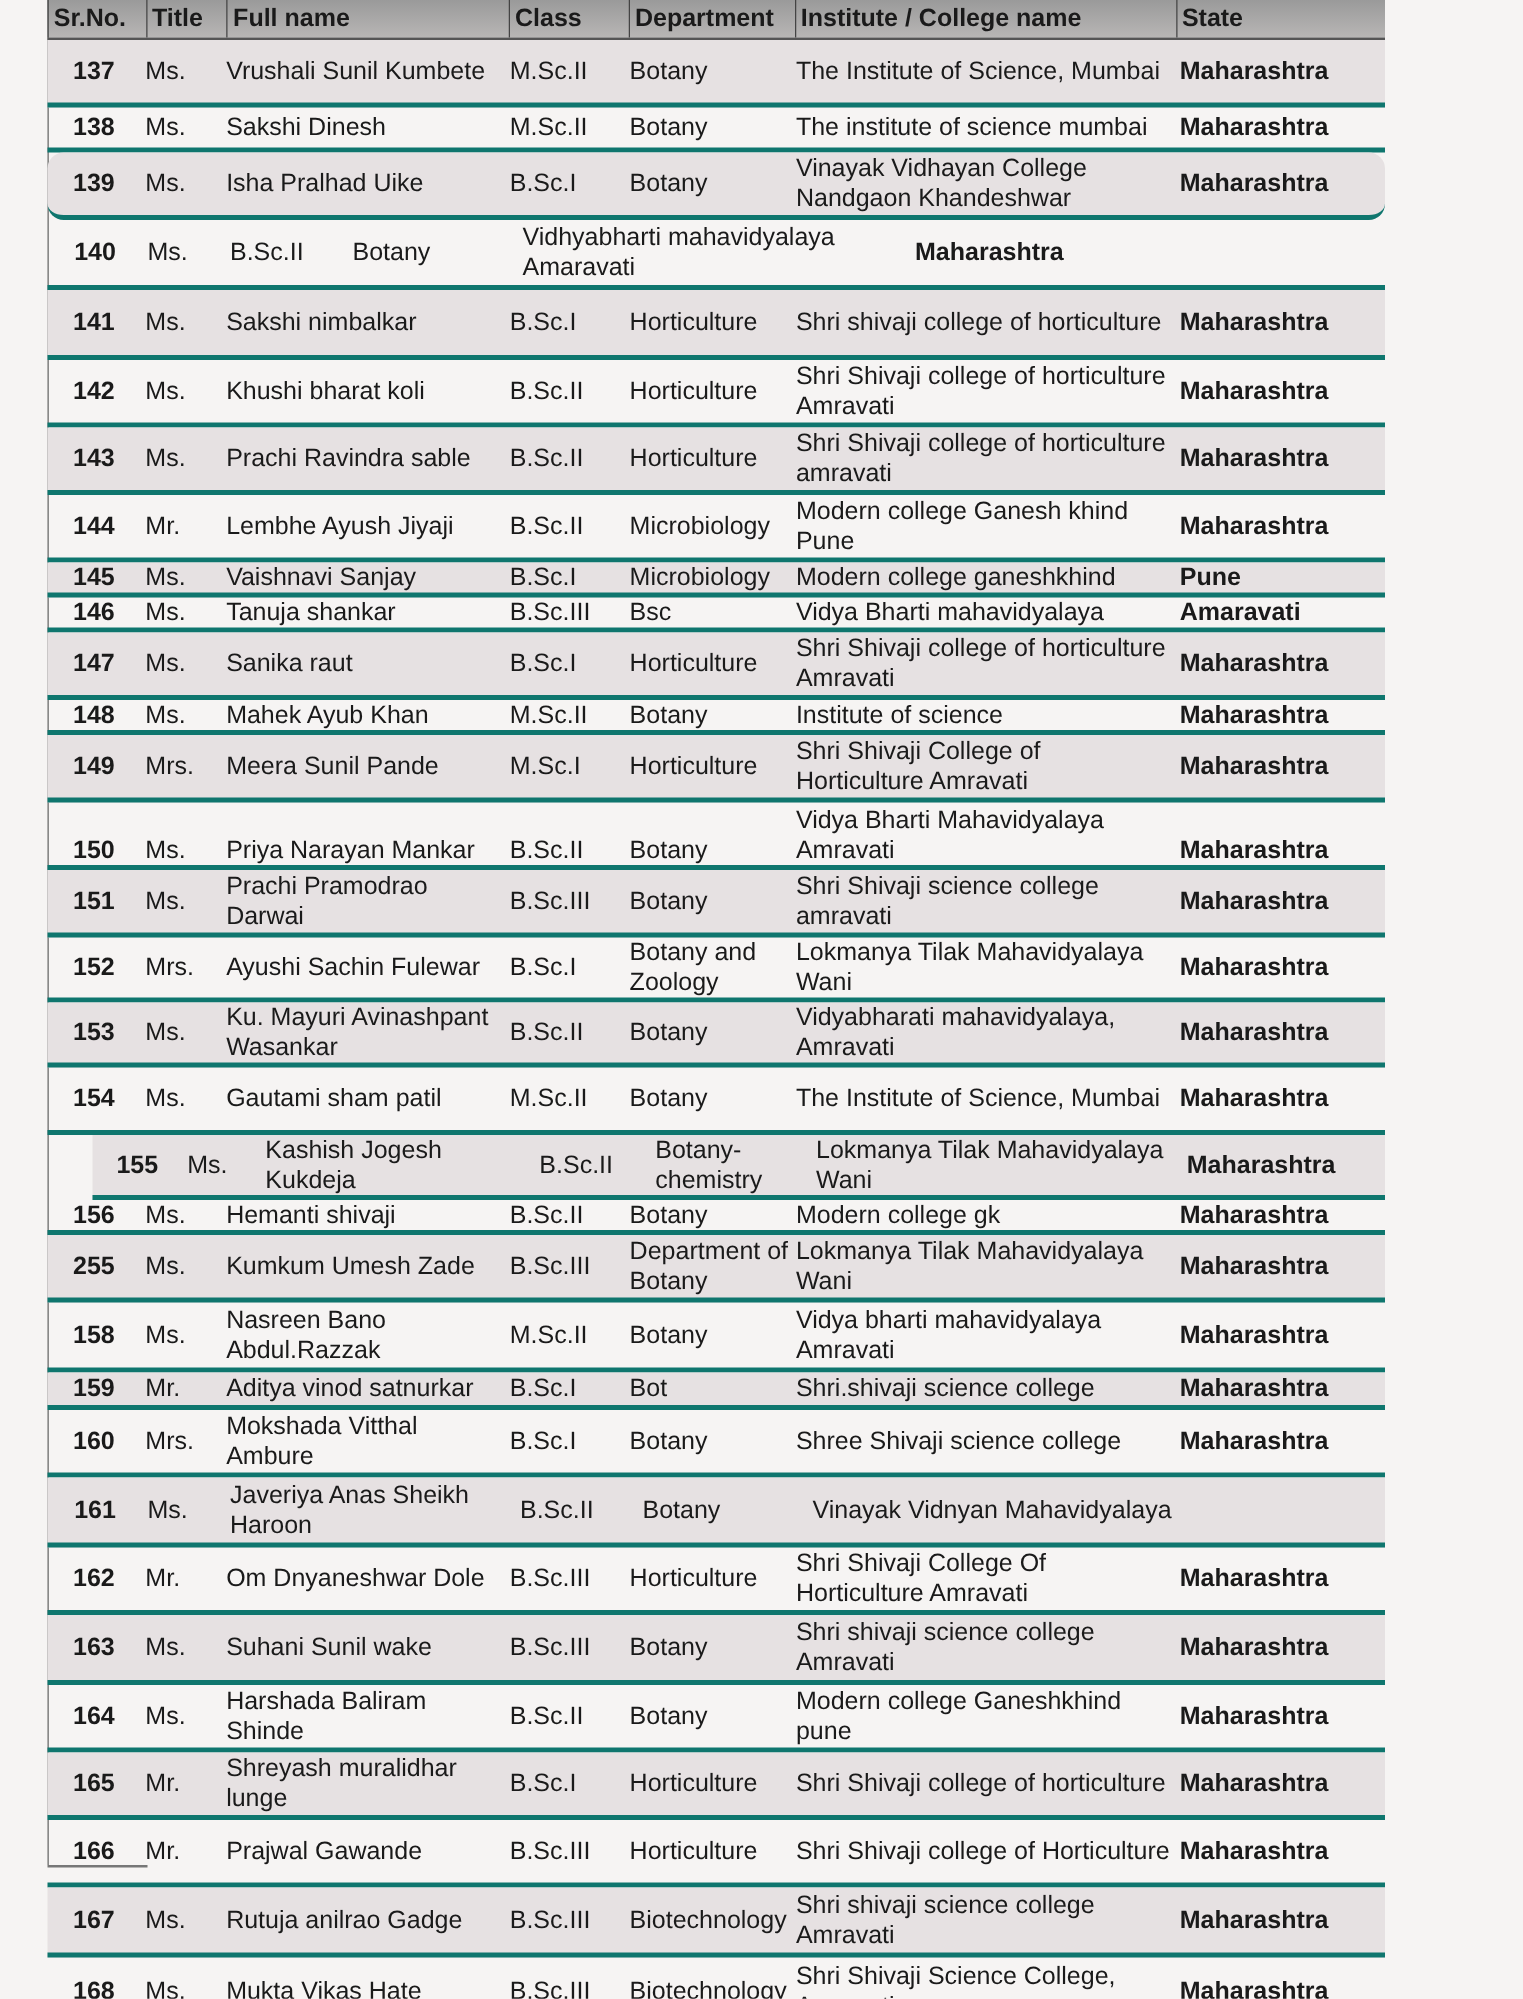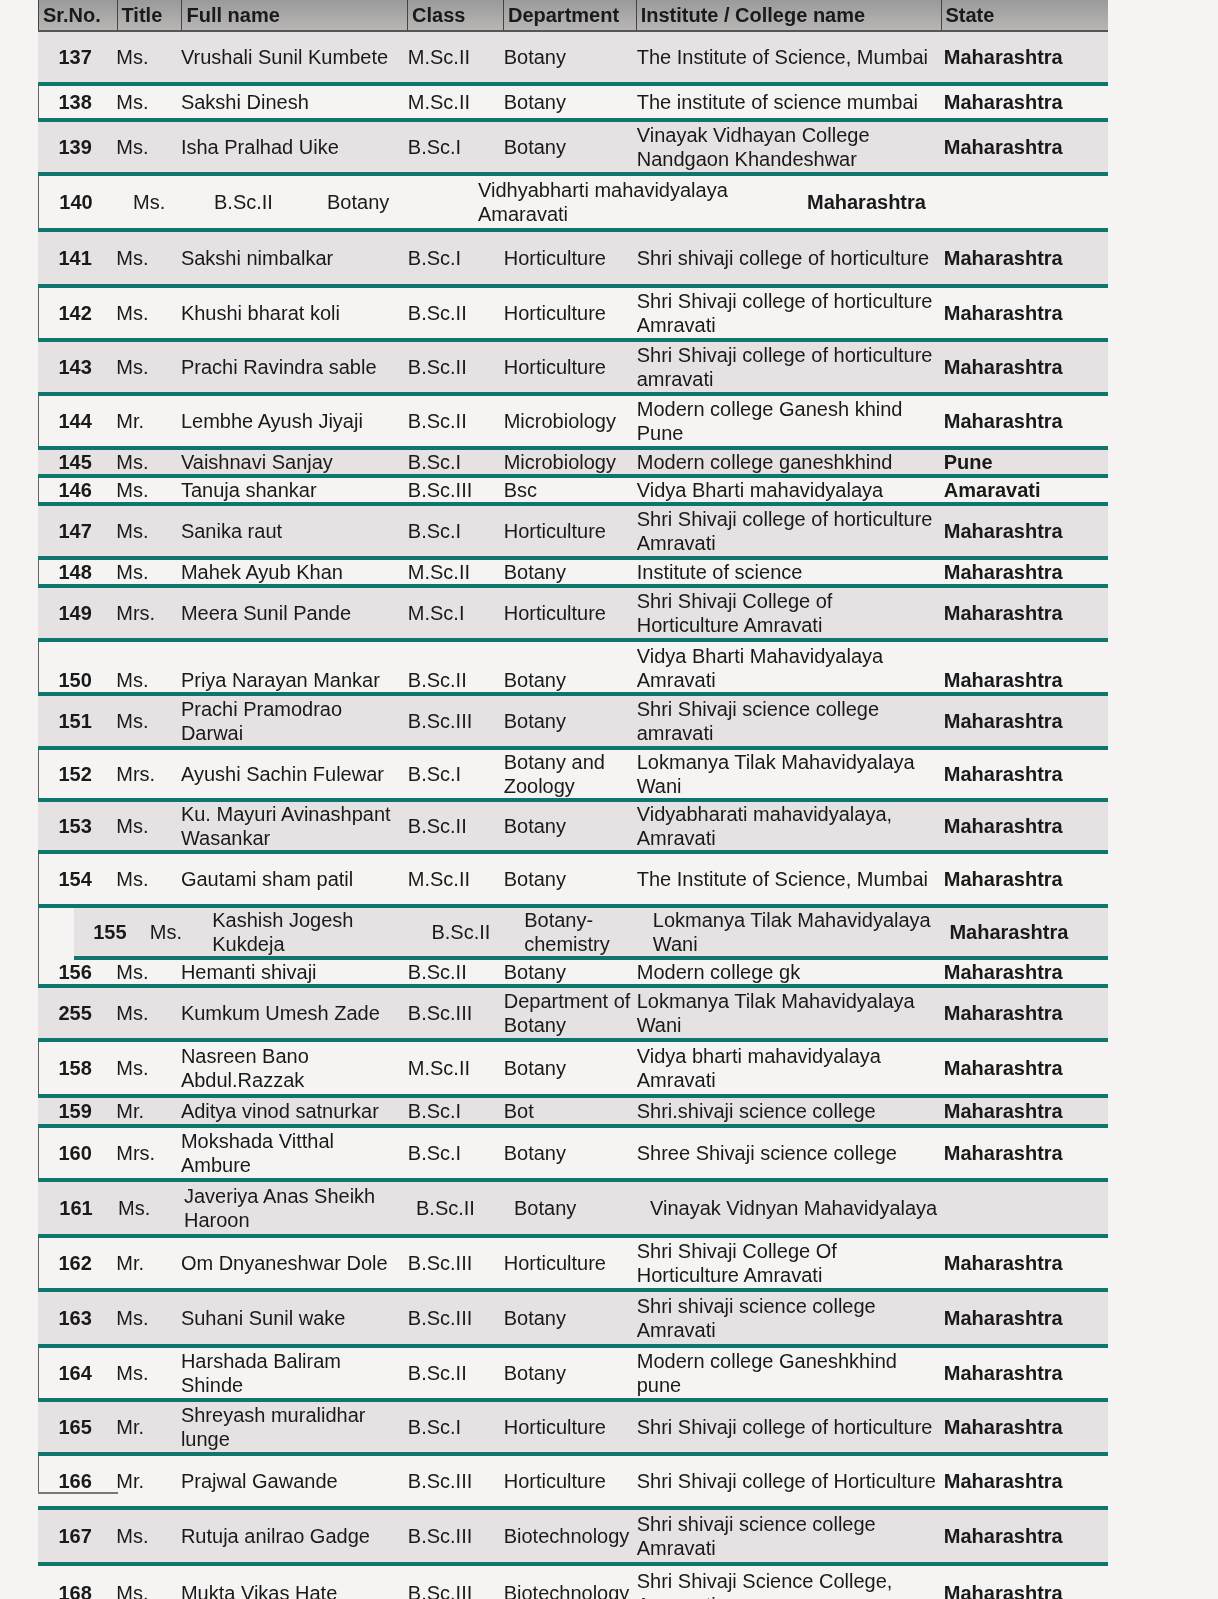--- a/index.html
+++ b/index.html
@@ -44,30 +44,30 @@
       </div>
       <div class="row" style="height: 32px;">
         <div class="c1">138</div>
         <div class="c2">Ms.</div>
         <div class="c3">Sakshi Dinesh</div>
         <div class="c4">M.Sc.II</div>
         <div class="c5">Botany</div>
         <div class="c6">The institute of science mumbai</div>
         <div class="c7">Maharashtra</div>
       </div>
-      <div class="row shade" style="height: 50px;">
+      <div class="row shade" style="height: 50px; border-radius: 13px;">
         <div class="c1">139</div>
         <div class="c2">Ms.</div>
         <div class="c3">Isha Pralhad Uike</div>
         <div class="c4">B.Sc.I</div>
         <div class="c5">Botany</div>
         <div class="c6">Vinayak Vidhayan College Nandgaon Khandeshwar</div>
         <div class="c7">Maharashtra</div>
       </div>
-      <div class="row" style="height: 52px; gap: 15px;">
+      <div class="row" style="height: 52px;">
         <div class="c1">140</div>
         <div class="c2">Ms.</div>
         <div class="c4">B.Sc.II</div>
         <div class="c5">Botany</div>
         <div class="c6">Vidhyabharti mahavidyalaya Amaravati</div>
         <div class="c7">Maharashtra</div>
       </div>
       <div class="row shade" style="height: 52px;">
         <div class="c1">141</div>
         <div class="c2">Ms.</div>

